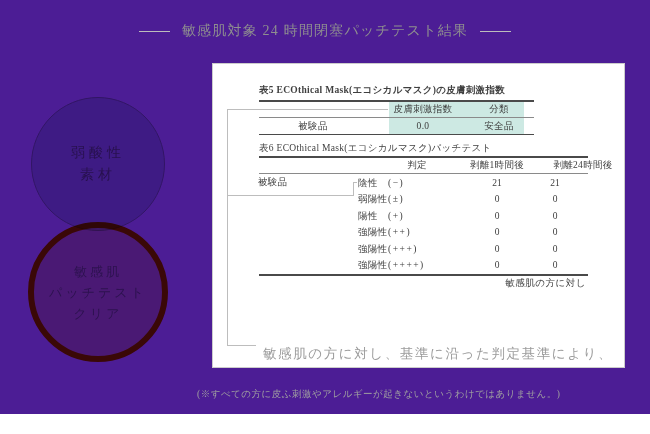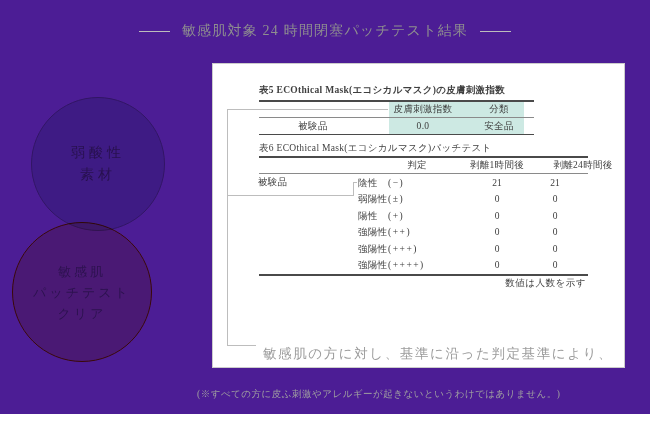--- a/index.html
+++ b/index.html
@@ -10,21 +10,21 @@
   
   .title-row{position:absolute;top:21px;left:0;width:100%;height:20px;
     display:flex;justify-content:center;align-items:center;gap:12px;}
   .title-rule{width:31px;height:1px;background:#bcbcbc;}
   .page-title{font-size:14px;font-weight:normal;color:#8f8f8f;letter-spacing:1.2px;margin:0;}
   
   .circle{position:absolute;border-radius:50%;mix-blend-mode:multiply;
     display:flex;flex-direction:column;justify-content:center;align-items:center;
     text-align:center;box-sizing:border-box;}
   .circle-mint{left:31px;top:97px;width:134px;height:134px;background:#cfe8e2;border:1px solid #a3b2ac;}
-  .circle-peach{left:12px;top:222px;width:140px;height:140px;background:#f8dcc7;border:1px solid #c2410c;}
+  .circle-peach{left:28px;top:222px;width:140px;height:140px;background:#f8dcc7;border:6px solid #c2410c;}
   .circle-mint .c-line{font-size:14px;color:#848b88;letter-spacing:4px;line-height:22px;}
   .circle-peach .c-line{font-size:13px;color:#97908a;letter-spacing:3px;line-height:21px;}
   
   .panel{position:absolute;left:212px;top:63px;width:413px;height:305px;
     border:1px solid #cccccc;background:#ffffff;box-sizing:border-box;}
   .abs{position:absolute;}
   .caption{font-size:9.5px;color:#3f3f3f;letter-spacing:0.3px;white-space:nowrap;}
   .rule-thick{height:1.5px;background:#4a4a4a;}
   .rule-thin{height:1px;background:#8a8a8a;}
   .hl-block{background:#cde9e3;}
@@ -127,21 +127,21 @@
       </div>
       <div class="t6-row" style="top:82px;">
         <span class="j-label">強陽性</span>
         <span class="j-sym">(++++)</span>
         <span class="v1">0</span>
         <span class="v2">0</span>
       </div>
     </div>
 
     <div class="abs rule-thick" style="left:46px;top:210px;width:329px;"></div>
-    <span class="t6-note">数値は人数を示す</span>
+    <span class="t6-note">敏感肌の方に対し</span>
 
     <div class="summary">
       <div>敏感肌の方に対し、基準に沿った判定基準により、</div>
     </div>
   </div>
 
   <div class="conn" style="left:227px;top:109px;width:1px;height:236px;"></div>
   <div class="conn" style="left:227px;top:109px;width:161px;height:1px;"></div>
   <div class="conn" style="left:227px;top:195px;width:126px;height:1px;"></div>
   <div class="conn" style="left:353px;top:182px;width:1px;height:14px;"></div>

